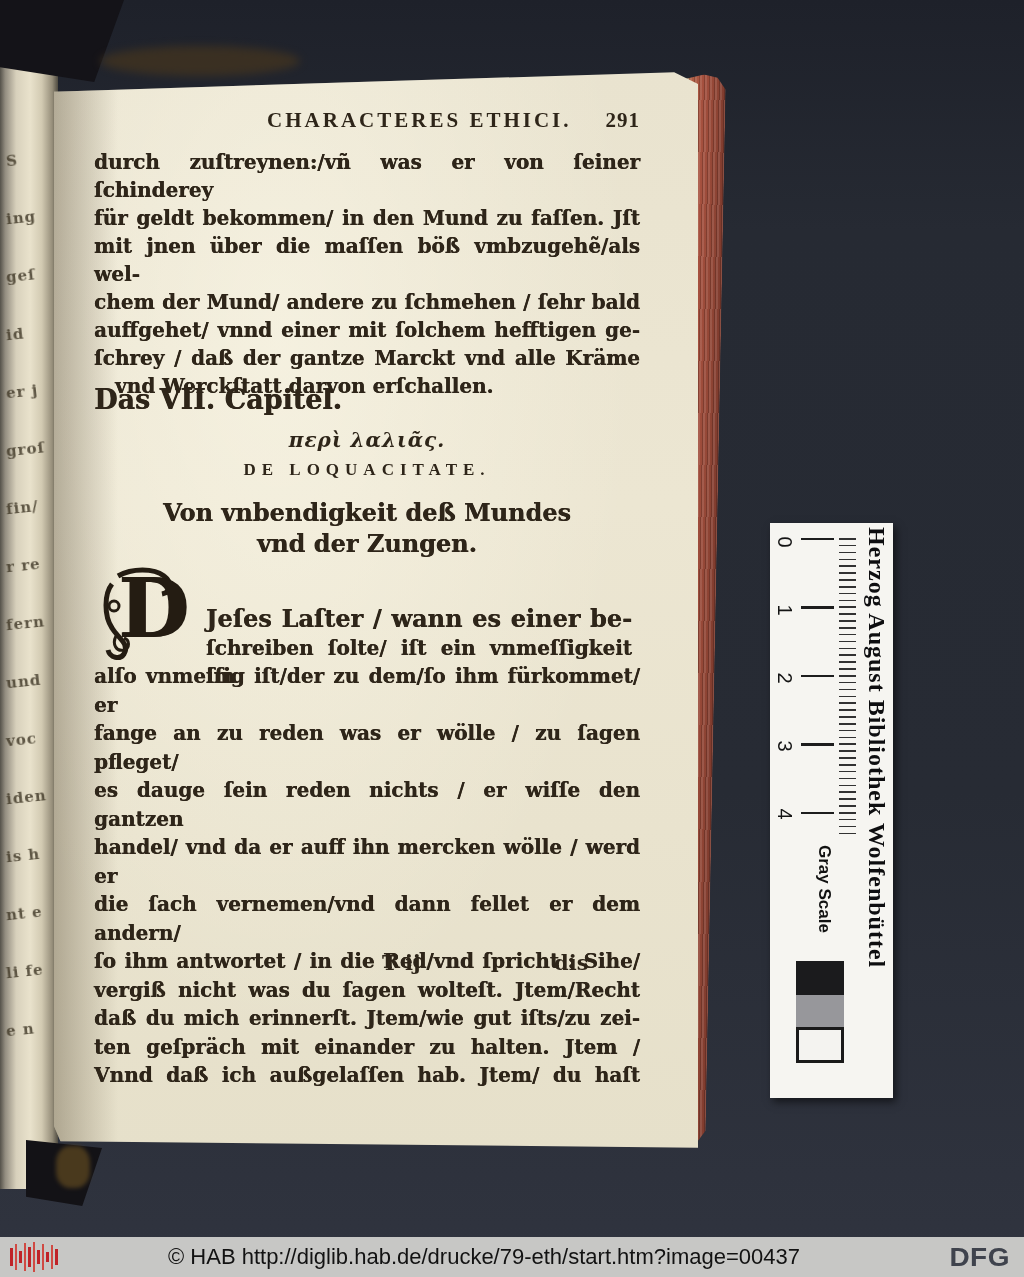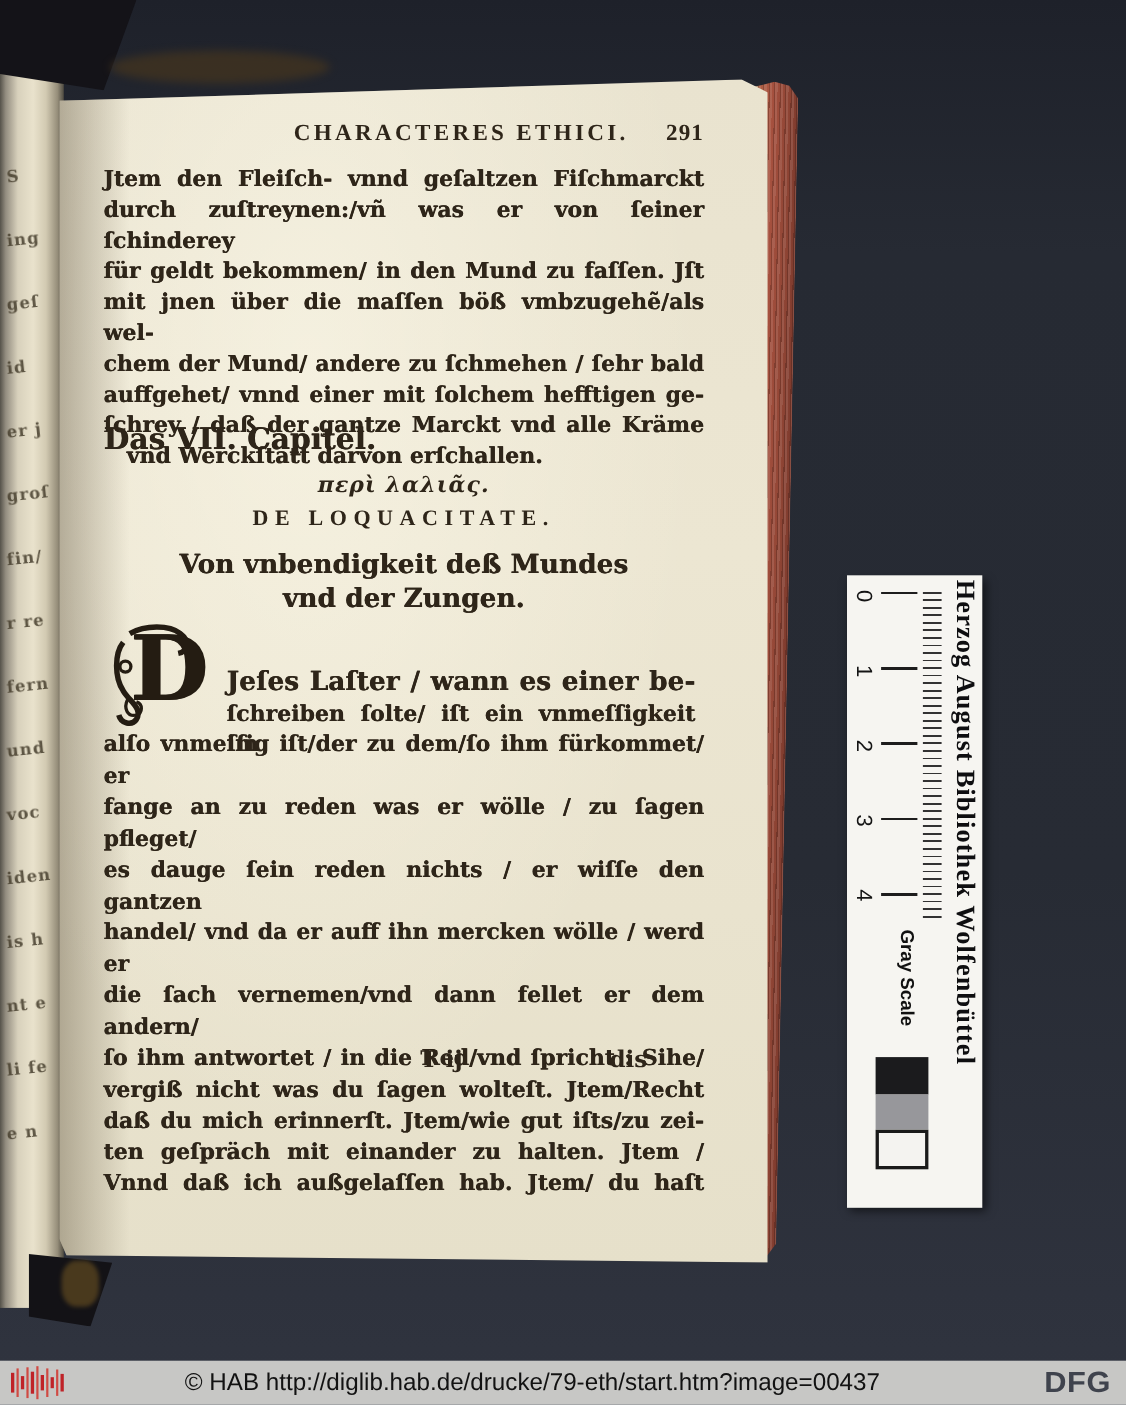--- a/index.html
+++ b/index.html
@@ -43,21 +43,21 @@
   .pg-num{margin-left:34px;letter-spacing:1px;}
   .para{position:absolute;left:0;width:546px;font-weight:700;font-size:20px;line-height:28px;}
   .para .ln{text-align:justify;text-align-last:justify;white-space:normal;text-shadow:.35px 0 0 currentColor;}
   .para .ln.noj{text-align-last:left;margin-left:21px;}
   .p1{top:40px;}
   .chapter{position:absolute;top:276px;left:0;width:100%;text-align:left;font-weight:700;font-size:27px;
     text-shadow:.4px 0 0 currentColor;}
   .greek{position:absolute;top:320px;left:0;width:100%;text-align:center;font-style:italic;font-weight:600;
     font-size:20px;letter-spacing:1px;}
   .latin{position:absolute;top:352px;left:0;width:100%;text-align:center;font-family:"Liberation Serif",serif;
-    font-weight:700;font-size:20px;letter-spacing:6px;}
+    font-weight:700;font-size:17px;letter-spacing:6px;}
   .sub1{position:absolute;top:390px;left:0;width:100%;text-align:center;font-weight:700;font-size:24px;
     text-shadow:.4px 0 0 currentColor;}
   .sub2{position:absolute;top:421px;left:0;width:100%;text-align:center;font-weight:700;font-size:24px;
     text-shadow:.4px 0 0 currentColor;}
   .initial{position:absolute;left:8px;top:458px;width:96px;height:96px;}
   .initial .big-d{position:absolute;left:16px;top:-6px;font-size:82px;font-weight:700;color:#241c12;
     text-shadow:1px 0 0 #241c12;}
   .initial svg{position:absolute;left:0;top:0;}
   .p2a{left:112px;top:496px;width:426px;}
   .p2a .first{font-size:24px;line-height:30px;}
@@ -127,21 +127,20 @@
 
   <div class="page">
     <div class="textblock">
 
       <div class="pg-header">
         <span>CHARACTERES ETHICI.</span>
         <span class="pg-num">291</span>
       </div>
 
       <div class="para p1">
-        <div class="ln">Jtem den Fleiſch- vnnd geſaltzen Fiſchmarckt</div>
         <div class="ln">durch zuſtreynen:/vñ was er von ſeiner ſchinderey</div>
         <div class="ln">für geldt bekommen/ in den Mund zu faſſen.  Jſt</div>
         <div class="ln">mit jnen über die maſſen böß vmbzugehẽ/als wel-</div>
         <div class="ln">chem der Mund/ andere zu ſchmehen / ſehr bald</div>
         <div class="ln">auffgehet/ vnnd einer mit ſolchem hefftigen ge-</div>
         <div class="ln">ſchrey / daß der gantze Marckt vnd alle Kräme</div>
         <div class="ln noj">vnd Werckſtatt darvon erſchallen.</div>
       </div>
 
       <div class="chapter">Das VII. Capitel.</div>

